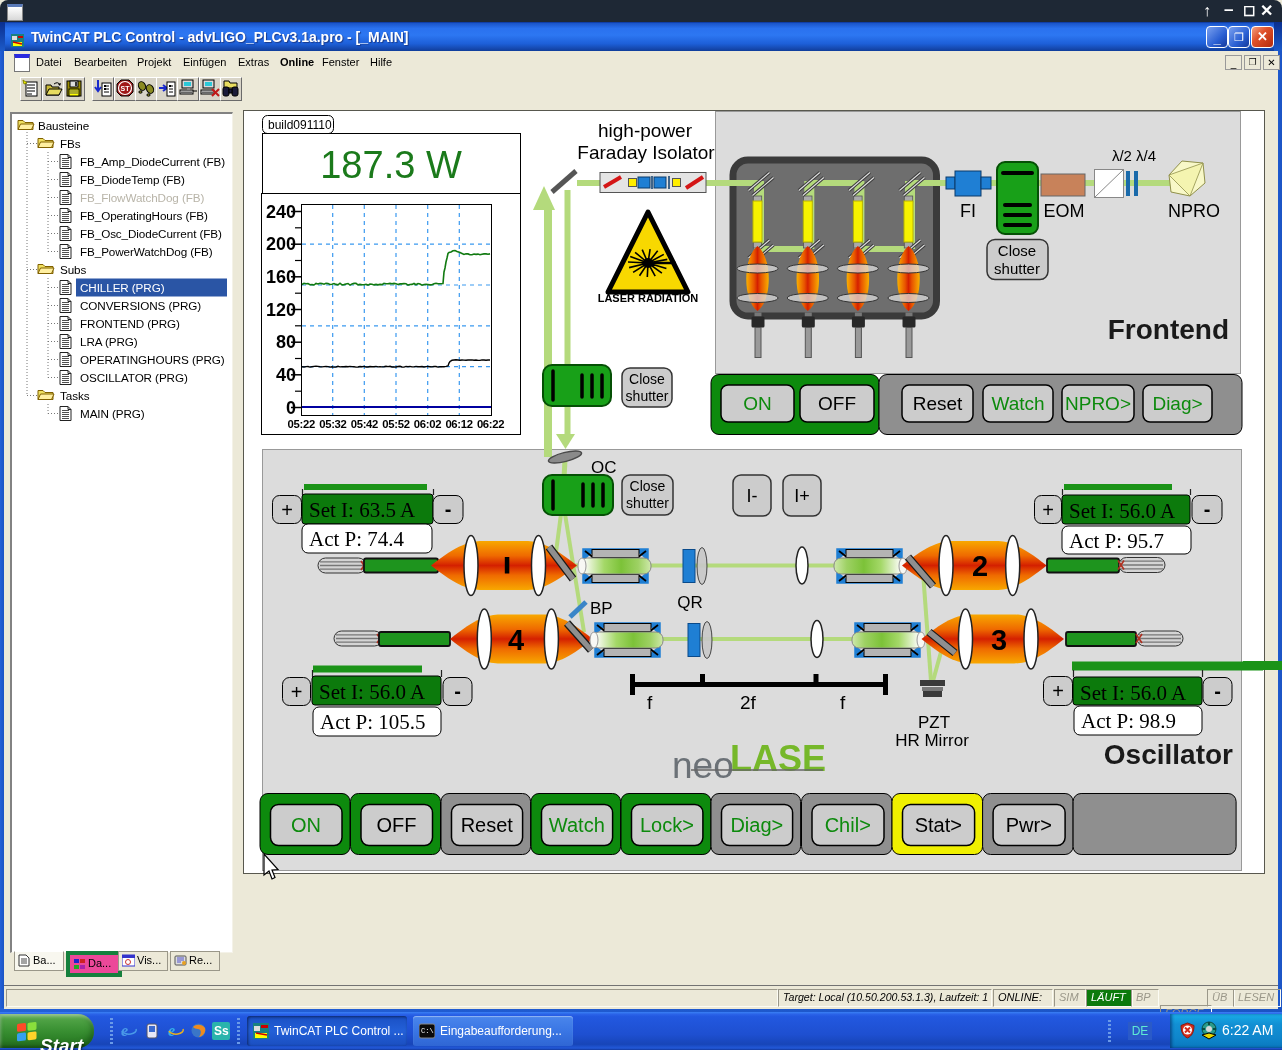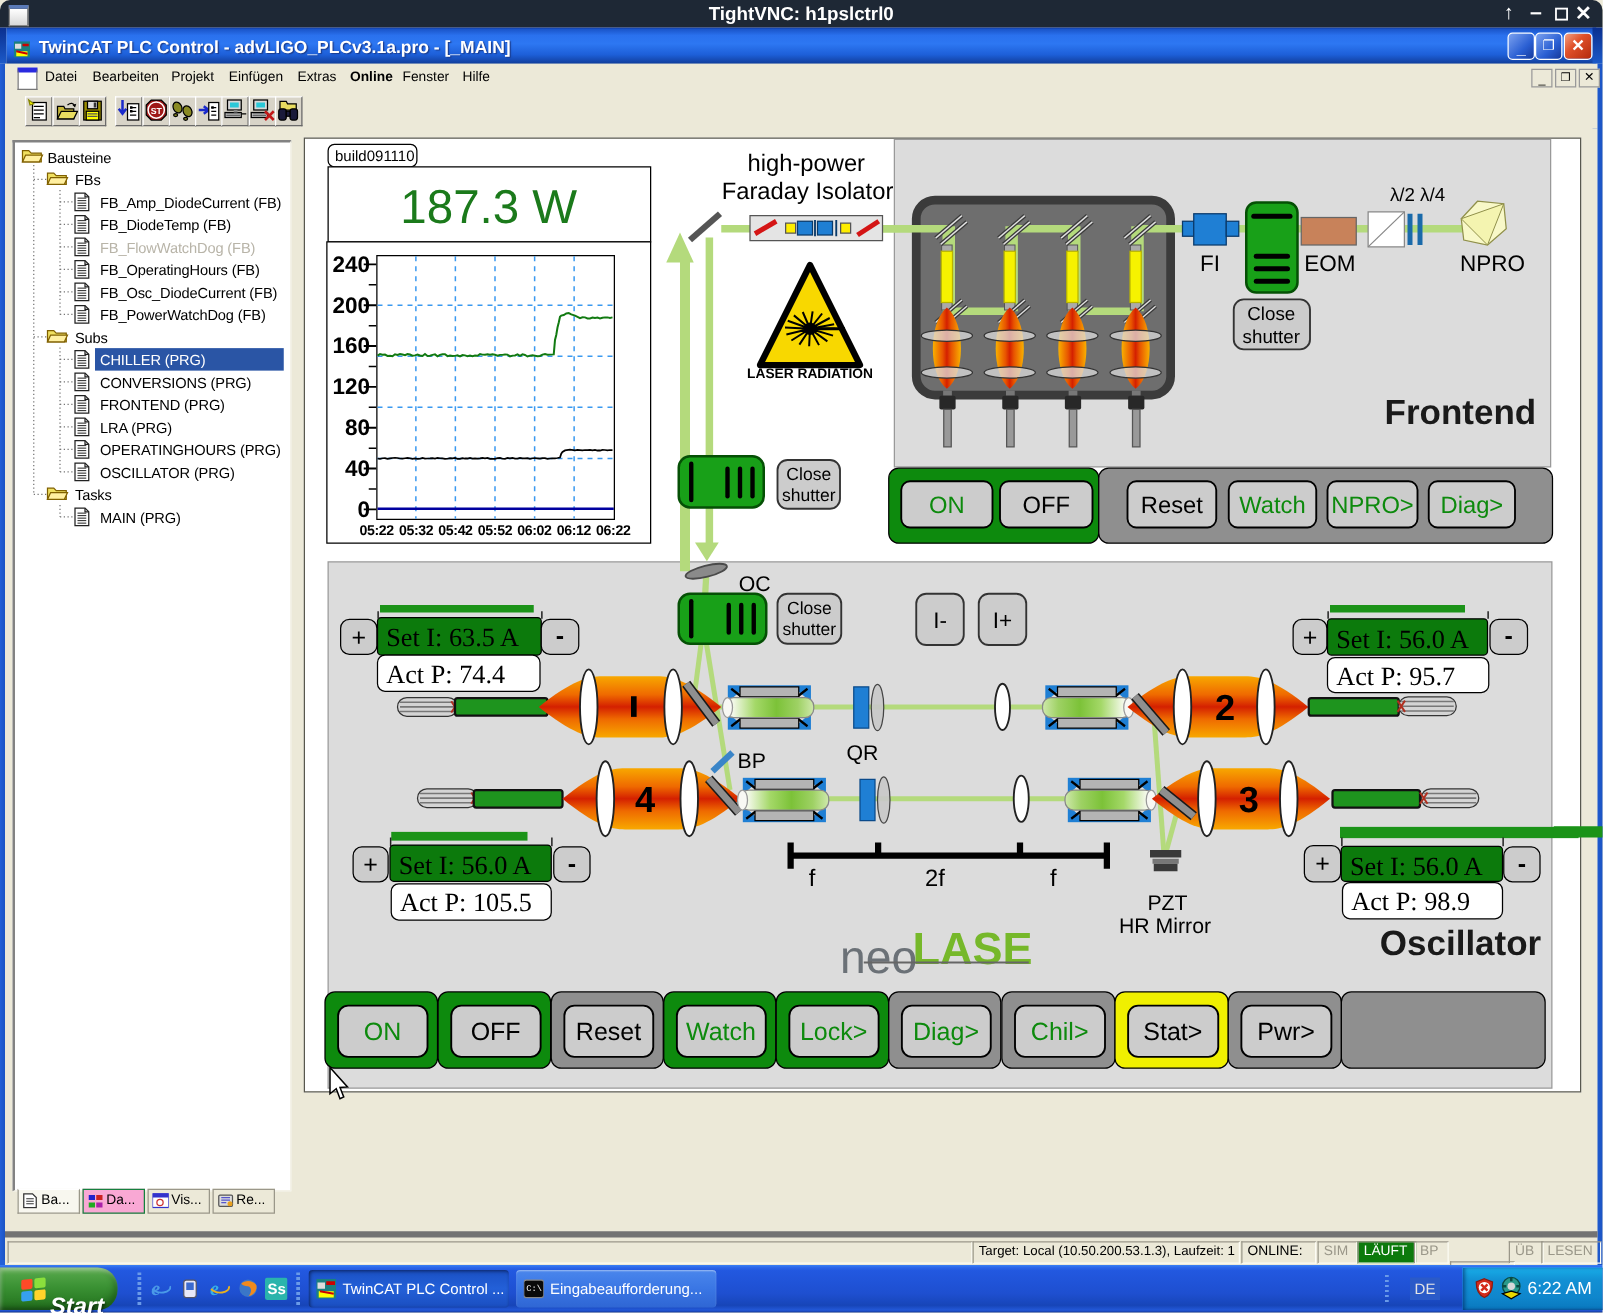--- a/index.html
+++ b/index.html
@@ -11,34 +11,33 @@
     background:linear-gradient(to bottom,#0a2f8f 0%,#1a54c8 4%,#2a71ee 22%,#2d77f2 45%,#1d5fd8 75%,#1548ae 92%,#0f3d9a 100%);}
   #xpleft{left:0;top:22px;width:5px;height:29px;background:linear-gradient(to bottom,#0a2f8f,#1c5ac9);}
   #xpright{left:1274px;top:22px;width:8px;height:29px;background:linear-gradient(to bottom,#0a2f8f,#1c5ac9);}
   .winborder{background:linear-gradient(to right,#2360d8,#1b54c4);}
   #menubar{left:4px;top:51px;width:1274px;height:21px;background:#ece9d8;font-size:11px;color:#000;}
   .menuitem{position:absolute;top:5px;}
   #toolbar{left:4px;top:72px;width:1274px;height:31px;background:#ece9d8;}
   .tbtn{position:absolute;top:5px;width:20px;height:22px;background:#d8d4c8;
     border-top:1px solid #fff;border-left:1px solid #fff;border-right:1px solid #6a6a6a;border-bottom:1px solid #6a6a6a;}
   #client{left:4px;top:103px;width:1274px;height:882px;background:#ece9d8;}
-  #statusbar{left:4px;top:985px;width:1274px;height:23px;background:#ece9d8;border-top:5px solid #737373;font-size:11px;}
+  #statusbar{left:4px;top:985px;width:1274px;height:23px;background:#ece9d8;border-top:1px solid #737373;font-size:11px;font-style:italic;}
   .sbox{position:absolute;top:3px;height:15px;border:1px solid;border-color:#9a9789 #fcfcf4 #fcfcf4 #9a9789;
     padding:1px 4px 0 4px;color:#000;}
   #taskbar{left:0;top:1012px;width:1282px;height:38px;
     background:linear-gradient(to bottom,#3a80f4 0%,#2a63e8 6%,#2258e0 12%,#1e4fd0 60%,#1745b8 85%,#2258d8 95%,#12389c 100%);}
   #treebox{left:10px;top:112px;width:220px;height:838px;background:#fff;
     border-top:2px solid #828282;border-left:2px solid #828282;border-right:1px solid #f4f2e8;border-bottom:1px solid #f4f2e8;}
   #visbox{left:243px;top:110px;width:1020px;height:762px;background:#fff;border:1px solid #58584e;}
 </style>
 </head>
 <body>
 <div class="abs" id="vncbar">
   <div class="abs" style="left:7px;top:4px;width:14px;height:13px;background:linear-gradient(#fff,#d8d8d8);border:1px solid #888;border-top:3px solid #5a7ab8;"></div>
-  <div class="abs" id="vnctitle">TightVNC: h1pslctrl0</div>
   <div class="abs" style="left:1203px;top:2px;color:#fff;font-size:16px;font-weight:bold;">↑</div>
 <div class="abs" style="left:1224px;top:0px;color:#fff;font-size:17px;font-weight:bold;">–</div>
 <div class="abs" style="left:1243px;top:1px;color:#fff;font-size:15px;font-weight:bold;">◻</div>
 <div class="abs" style="left:1260px;top:1px;color:#fff;font-size:16px;font-weight:bold;">✕</div>
 </div>
 <div class="abs" id="xptitle"></div>
 <div class="abs" id="xpleft"></div>
 <div class="abs" id="xpright"></div>
 <div class="abs winborder" style="left:0;top:51px;width:4px;height:957px;"></div>
 <div class="abs winborder" style="left:1274px;top:51px;width:8px;height:957px;"></div>
@@ -763,21 +762,21 @@
   </div>
   <div class="abs" style="left:413px;top:4px;width:160px;height:30px;border-radius:3px;
     background:linear-gradient(to bottom,#4a86ec,#3a76e4 50%,#2f66d4);box-shadow:inset 0 1px 1px rgba(255,255,255,.4);color:#fff;font-size:12px;">
     <span class="abs" style="left:6px;top:7px;width:16px;height:16px;"><svg width="16" height="16">
           <rect width="16" height="14" y="1" rx="2" fill="#0a0a0a" stroke="#888"></rect>
           <text x="2" y="10" font-size="7" fill="#fff" font-family="Liberation Mono">C:\</text>
         </svg></span>
     <span class="abs" style="left:27px;top:8px;">Eingabeaufforderung...</span>
   </div>
 
-  <div class="abs" style="left:1128px;top:10px;width:24px;height:18px;background:#2a5ac8;color:#e5e5e5;font-size:12px;text-align:center;line-height:18px;">DE</div>
+  <div class="abs" style="left:1128px;top:10px;width:24px;height:18px;background:#2a5ac8;color:#5eead4;font-size:12px;text-align:center;line-height:18px;">DE</div>
   <div class="abs" style="left:1108px;top:8px;width:3px;height:22px;background:repeating-linear-gradient(to bottom,#6a9ae8 0 2px,transparent 2px 4px);"></div>
   <div class="abs" style="left:1170px;top:2px;width:112px;height:34px;background:linear-gradient(to bottom,#1db0ec 0%,#15a2e0 12%,#1290d4 30%,#0f86cc 70%,#0a7ac0 95%,#0a6ab0 100%);box-shadow:inset 2px 0 3px rgba(0,20,80,.5);"></div>
   <div class="abs" style="left:1179px;top:10px;width:17px;height:17px;"><svg width="17" height="17">
         <path d="M8.5 1 L15 3.5 C15 10 13 14 8.5 16 C4 14 2 10 2 3.5 Z" fill="#d42a1a" stroke="#8a1a10"></path>
         <circle cx="8.5" cy="8" r="4.5" fill="#fff"></circle>
         <path d="M6 5.5 L11 10.5 M11 5.5 L6 10.5" stroke="#d42a1a" stroke-width="2"></path>
       </svg></div>
   <div class="abs" style="left:1200px;top:9px;width:18px;height:19px;"><svg width="18" height="19">
         <circle cx="9" cy="8" r="7" fill="#2a9a8a" stroke="#0a4a42"></circle>
         <circle cx="9" cy="8" r="3" fill="#d8d8d8"></circle>
@@ -788,21 +787,21 @@
 </div>
 
 <div class="abs" style="left:14px;top:951px;width:220px;height:20px;font-size:11px;">
   <span class="abs" style="left:0px;top:0;width:48px;height:18px;background:#f8f7ef;border:1px solid #9a9789;border-top:1px solid #fff;">
       <svg class="abs" style="left:3px;top:2px;" width="12" height="13">
         <path d="M1 1 H8 L11 4 V12 H1 Z" fill="#fff" stroke="#333"></path>
         <path d="M3 5h6M3 7h6M3 9h6" stroke="#333" stroke-width="0.9"></path>
       </svg>
       <span class="abs" style="left:18px;top:2px;">Ba...</span>
     </span>
-  <span class="abs" style="left:52px;top:0;width:48px;height:18px;background:#f9a8d4;border:1px solid #15803d;">
+  <span class="abs" style="left:52px;top:0;width:48px;height:18px;background:#ec4899;border:4px solid #15803d;">
       <svg class="abs" style="left:3px;top:2px;" width="13" height="13">
         <rect x="1" y="2" width="5" height="4" fill="#22c"></rect>
         <rect x="7" y="2" width="5" height="4" fill="#c22"></rect>
         <rect x="1" y="8" width="5" height="4" fill="#2a2"></rect>
         <rect x="7" y="8" width="5" height="4" fill="#a2a"></rect>
       </svg>
       <span class="abs" style="left:18px;top:2px;">Da...</span>
     </span>
   <span class="abs" style="left:104px;top:0;width:48px;height:18px;background:#ece9d8;border:1px solid #9a9789;">
       <svg class="abs" style="left:3px;top:2px;" width="13" height="13">

